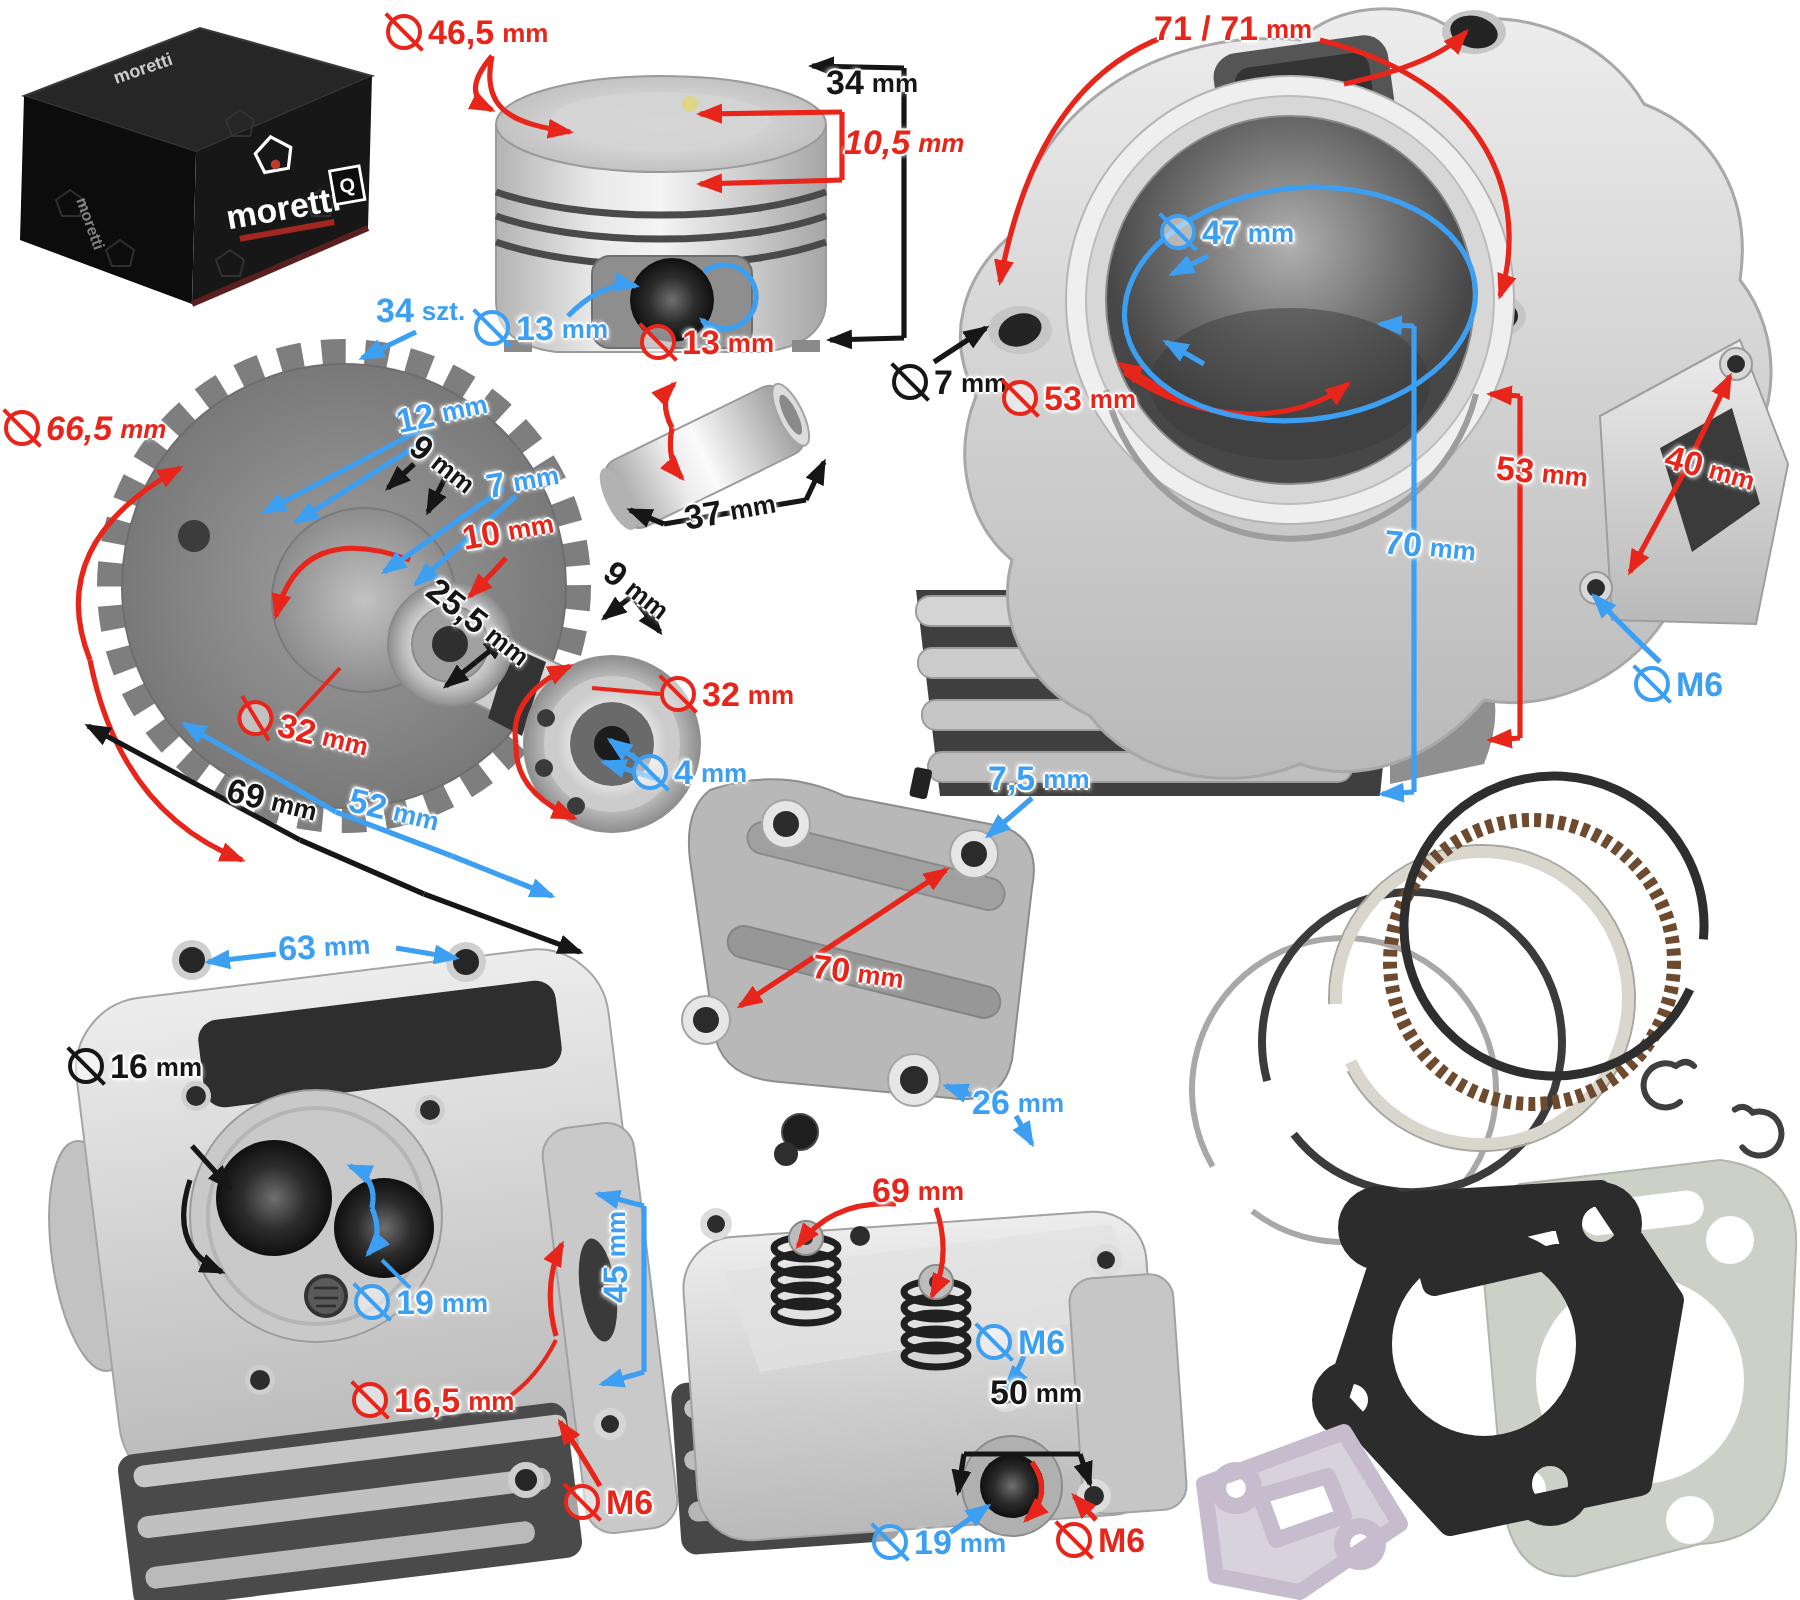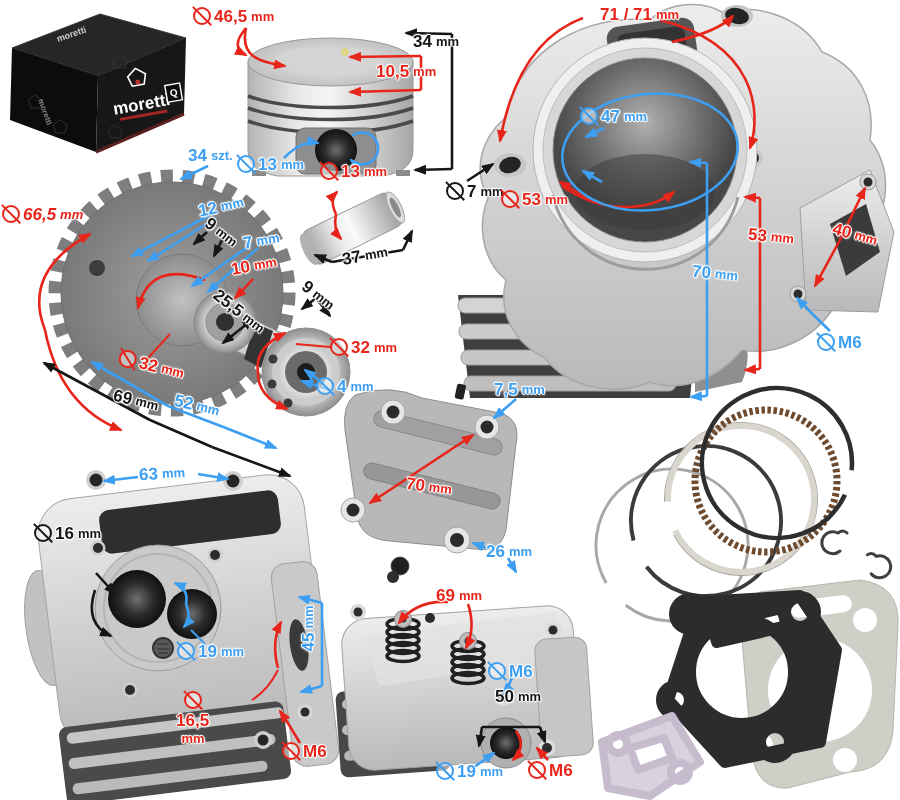--- a/index.html
+++ b/index.html
@@ -411,21 +411,21 @@
 <div id="annotations">
       <div class="ann red" style="left: 193px; top: 7px;">
         <span class="dia"></span>
         <span class="val">46,5</span>
         <span class="unit">mm</span>
       </div>
       <div class="ann black" style="left: 413px; top: 33px;">
         <span class="val">34</span>
         <span class="unit">mm</span>
       </div>
-      <div class="ann red" style="left: 376px; top: 63px;">
+      <div class="ann red" style="left: 422px; top: 63px; font-style: italic;">
         <span class="val">10,5</span>
         <span class="unit">mm</span>
       </div>
       <div class="ann blue" style="left: 237px; top: 155px;">
         <span class="dia"></span>
         <span class="val">13</span>
         <span class="unit">mm</span>
       </div>
       <div class="ann blue" style="left: 188px; top: 147px;">
         <span class="val">34</span>
@@ -485,21 +485,21 @@
       </div>
       <div class="ann black" style="left: 113px; top: 392px; transform: rotate(14deg);">
         <span class="val">69</span>
         <span class="unit">mm</span>
       </div>
       <div class="ann blue" style="left: 316px; top: 377px;">
         <span class="dia"></span>
         <span class="val">4</span>
         <span class="unit">mm</span>
       </div>
-      <div class="ann red" style="left: 600px; top: 6px;">
+      <div class="ann red" style="left: 577px; top: 6px;">
         <span class="val">71 / 71</span>
         <span class="unit">mm</span>
       </div>
       <div class="ann blue" style="left: 580px; top: 107px;">
         <span class="dia"></span>
         <span class="val">47</span>
         <span class="unit">mm</span>
       </div>
       <div class="ann black" style="left: 446px; top: 182px;">
         <span class="dia"></span>
@@ -550,21 +550,21 @@
       </div>
       <div class="ann blue" style="left: 177px; top: 642px;">
         <span class="dia"></span>
         <span class="val">19</span>
         <span class="unit">mm</span>
       </div>
       <div class="ann blue" style="left: 285px; top: 620px; transform: rotate(-90deg);">
         <span class="val">45</span>
         <span class="unit">mm</span>
       </div>
-      <div class="ann red" style="left: 176px; top: 691px; flex-direction: column;">
+      <div class="ann red" style="left: 176px; top: 691px;">
         <span class="dia"></span>
         <span class="val">16,5</span>
         <span class="unit">mm</span>
       </div>
       <div class="ann red" style="left: 282px; top: 742px;">
         <span class="dia"></span>
         <span class="val">M6</span>
       </div>
       <div class="ann red" style="left: 436px; top: 587px;">
         <span class="val">69</span>

